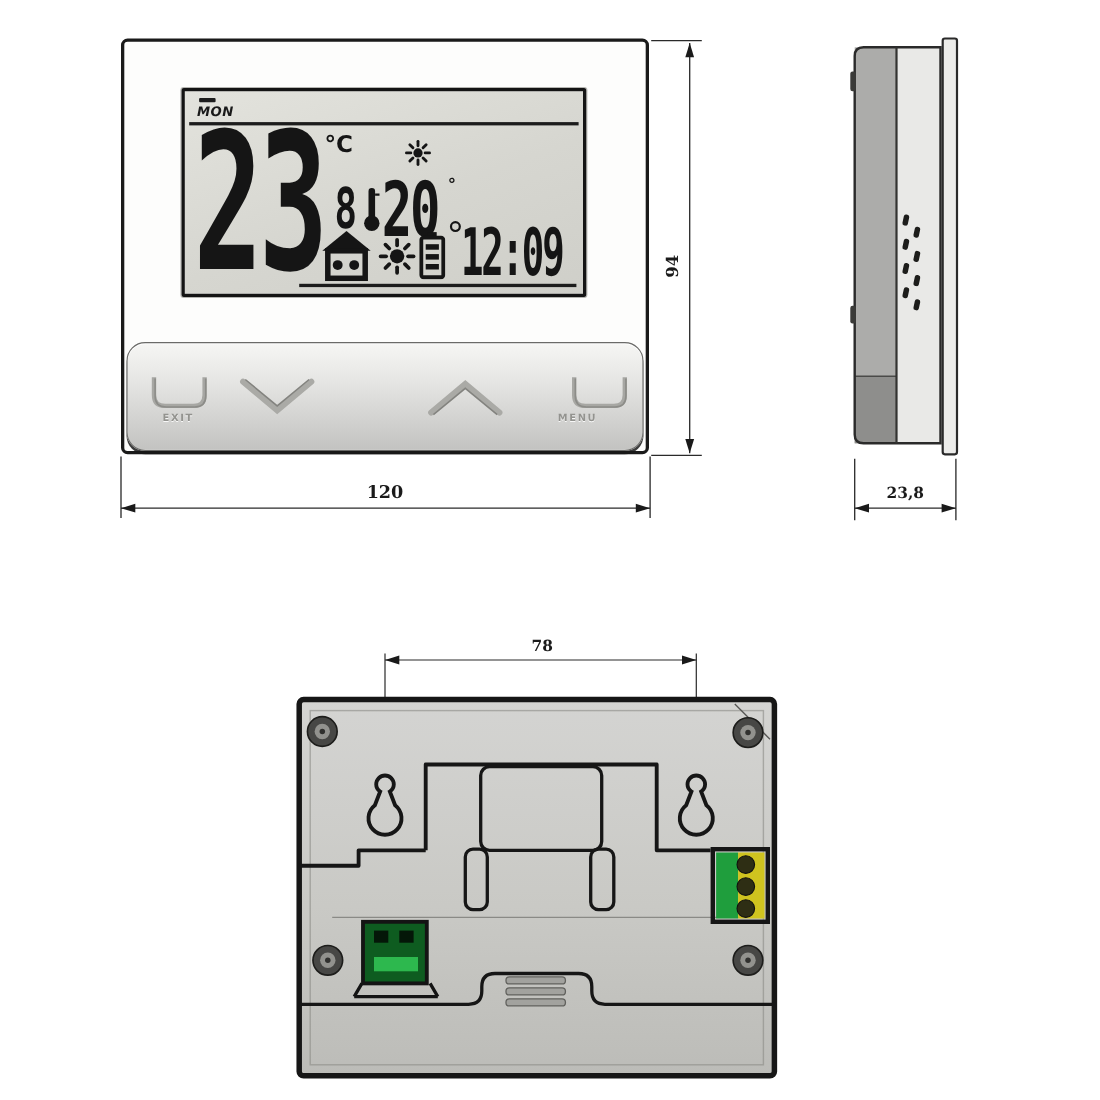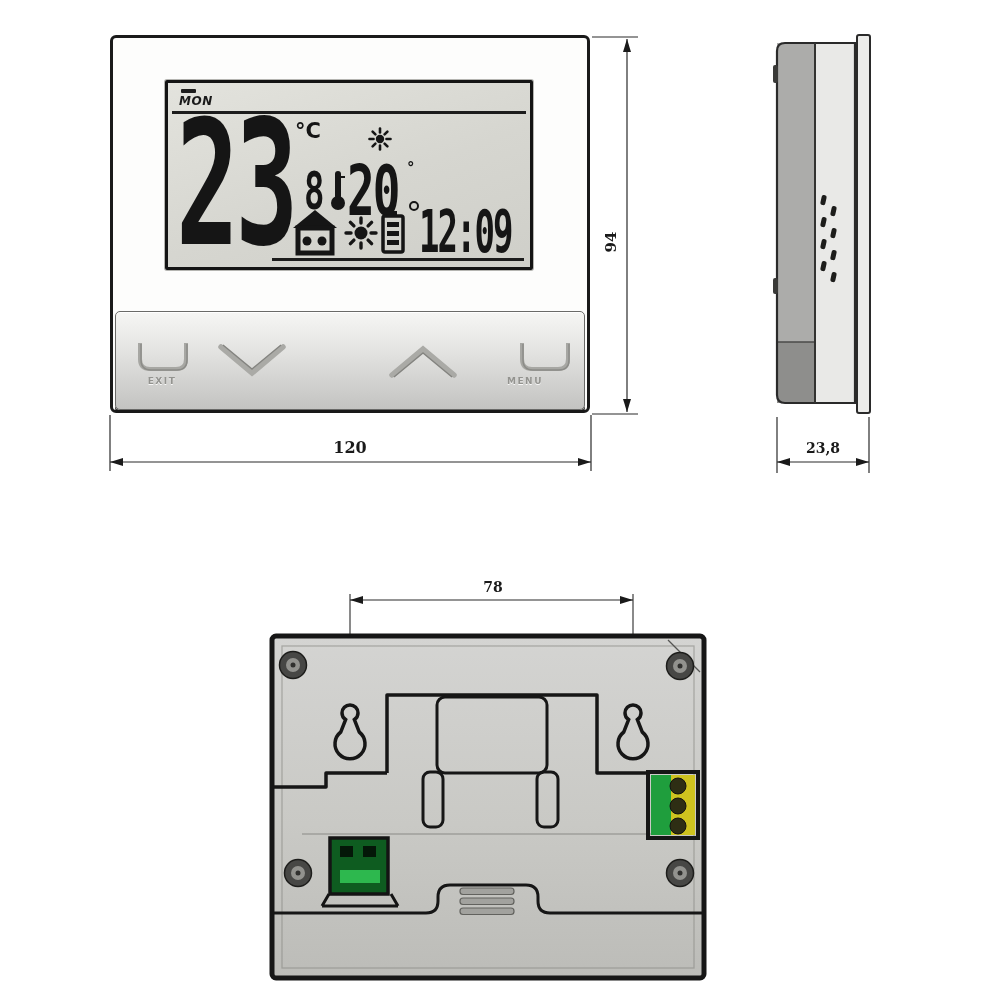--- a/index.html
+++ b/index.html
@@ -26,21 +26,21 @@
   .lcd-thermo{left:162px;top:86px;}
   .lcd-set{left:179px;top:73px;font-size:46px;letter-spacing:-2px;transform:scaleY(1.5);}
   .lcd-set-deg{left:239px;top:76px;font-size:15px;font-weight:bold;color:#141414;}
   .lcd-set-sub{left:241px;top:118px;width:6px;height:6px;border:2px solid #151515;border-radius:50%;}
   .lcd-house{left:124px;top:125px;}
   .lcd-sun-bot{left:176px;top:133px;}
   .lcd-batt{left:213px;top:127px;}
   .lcd-time{left:251px;top:118px;font-size:34px;letter-spacing:-2px;transform:scaleY(1.75);}
   .lcd-botline{left:104px;top:175px;width:252px;height:2.5px;background:#1c1c1c;}
 
-  .button-bar{left:2px;top:273px;width:470px;height:99px;border:1.5px solid #6a6a68;border-radius:5px;
+  .button-bar{left:2px;top:273px;width:470px;height:99px;border:1.5px solid #6a6a68;border-radius:17px;
               box-sizing:border-box;
               background:linear-gradient(180deg,#f6f6f4 0%,#e6e6e4 35%,#c3c3c1 100%);
               box-shadow:0 3px 0 rgba(25,25,25,.85), inset 0 1px 0 #fff;}
   .btn-label{position:absolute;width:52px;text-align:center;font-size:9px;font-weight:bold;
              color:#93938f;letter-spacing:1.5px;text-shadow:0 1px 0 rgba(255,255,255,.85);}
 
   
   .dimtext{font-family:"DejaVu Serif",serif;font-weight:bold;fill:#1a1a1a;}
   svg{display:block;}
 </style>

